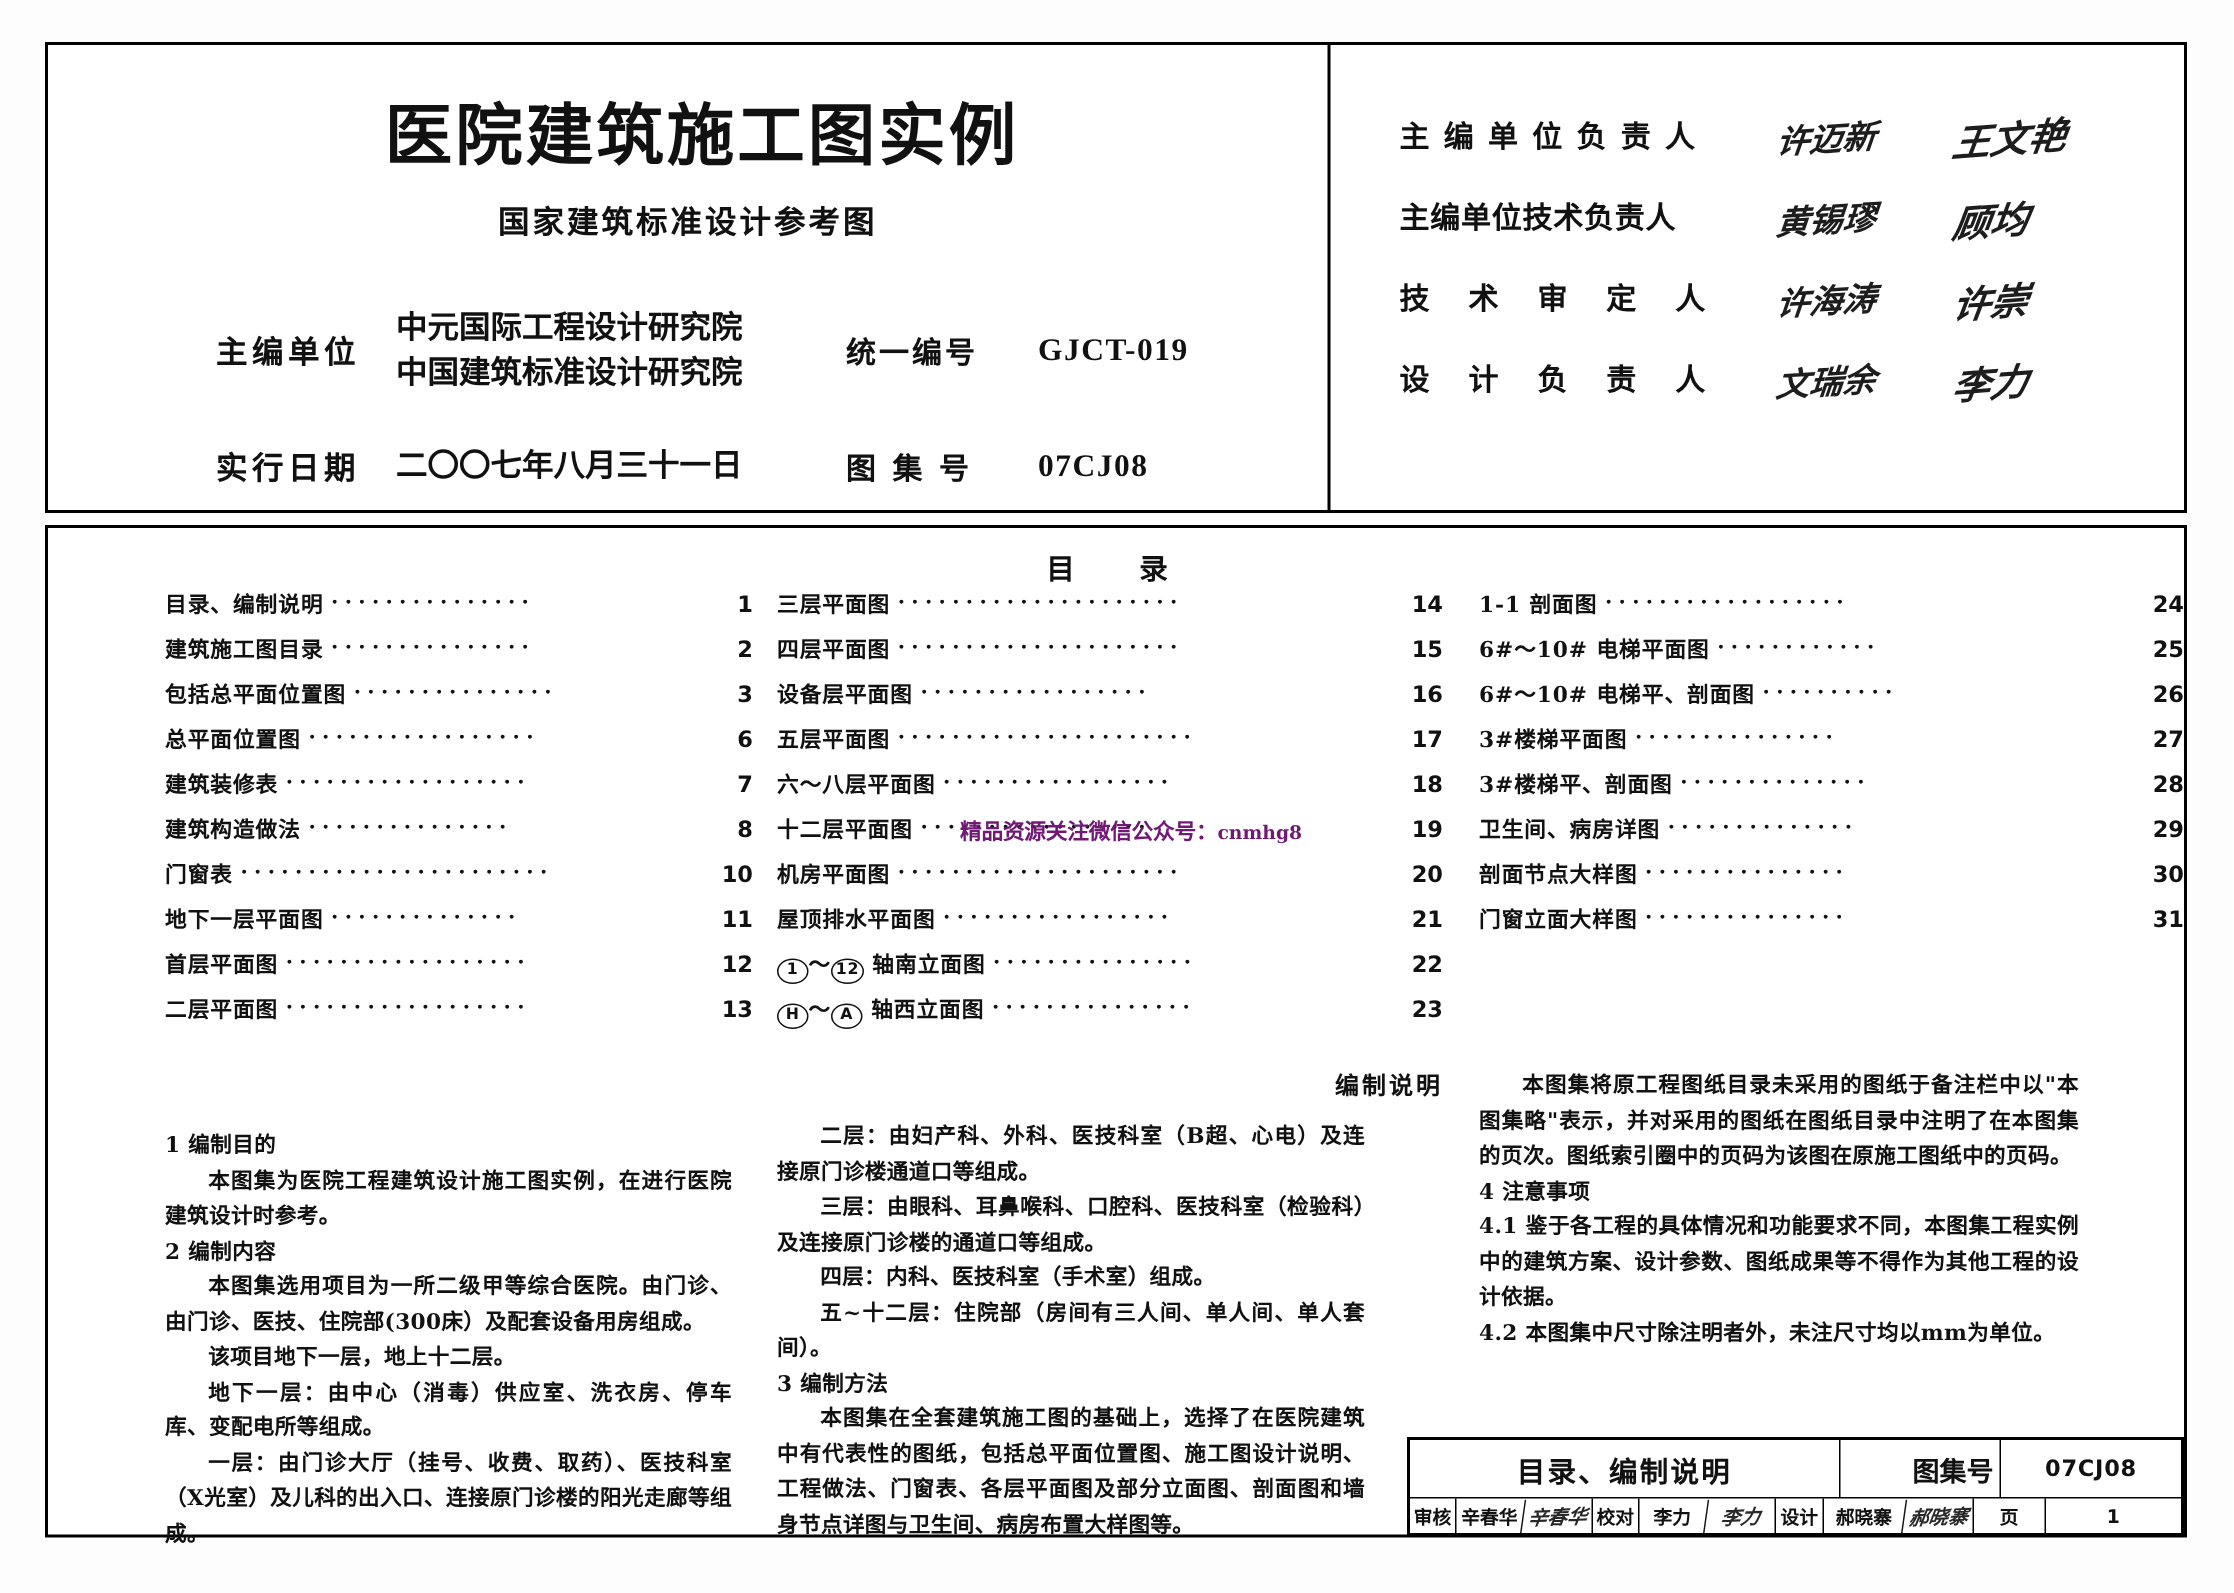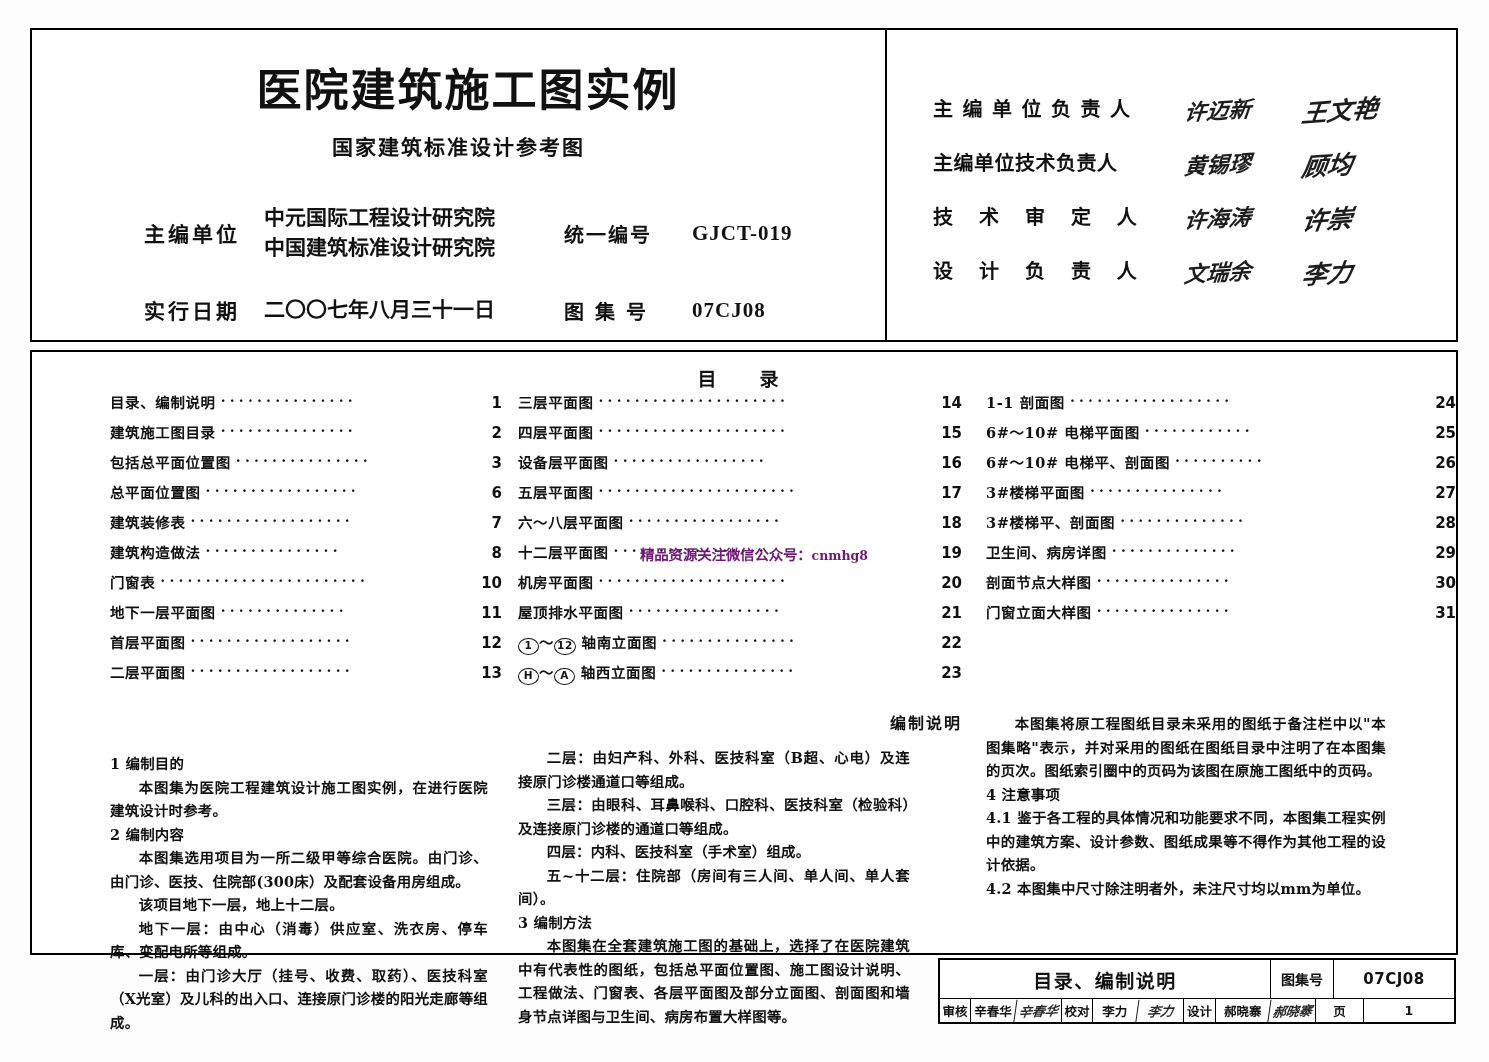--- a/index.html
+++ b/index.html
@@ -50,21 +50,21 @@
     font-size:20px;letter-spacing:2px;font-weight:600;
     font-family:"DejaVu Serif","Liberation Serif",serif;
   }
   .meta-val2{
     flex:0 0 auto;
     font-size:21px;font-weight:600;letter-spacing:1px;
     font-family:"Liberation Serif","DejaVu Serif",serif;
   }
 
   
-  #header-right{position:absolute;left:887px;top:32px;width:602px;height:310px;}
+  #header-right{position:absolute;left:887px;top:14px;width:602px;height:310px;}
   .resp-row{display:flex;align-items:center;height:54px;margin-left:46px;}
   .resp-row:first-child{margin-top:48px;}
   .resp-title{
     width:252px;flex:0 0 auto;
     font-size:20px;font-weight:600;
     font-family:"DejaVu Serif","Liberation Serif",serif;
     white-space:nowrap;
   }
   .resp-title.spread{letter-spacing:9.5px;}
   .resp-title.tight{letter-spacing:0.5px;}
@@ -72,21 +72,21 @@
     flex:0 0 auto;width:118px;text-align:left;
     font-family:"DejaVu Serif","Liberation Serif",serif;
     font-size:22px;color:#0a0a0a;
     font-style:italic;font-weight:700;
     transform:skewX(-9deg) rotate(-3.5deg);
     opacity:.92;
   }
   .sig.s2{font-size:25px;transform:skewX(-12deg) rotate(-4.5deg);}
 
   
-  #body-frame{left:30px;top:350px;width:1428px;height:605px;}
+  #body-frame{left:30px;top:350px;width:1428px;height:675px;}
 
   #toc-heading{
     position:absolute;left:0;right:0;top:12px;text-align:center;
     font-family:"DejaVu Sans","Liberation Sans",sans-serif;
     font-weight:bold;font-size:19px;letter-spacing:12px;
   }
 
   .cols{position:absolute;left:0;top:44px;width:1424px;display:flex;}
   .col{box-sizing:border-box;}
   .col-1{width:470px;padding-left:78px;}
@@ -155,21 +155,21 @@
   .tb-bot{display:flex;height:24px;}
   .tb-name{
     flex:1 1 auto;display:flex;align-items:center;justify-content:center;
     font-family:"DejaVu Sans","Liberation Sans",sans-serif;
     font-weight:bold;font-size:19px;letter-spacing:1.5px;
   }
   .tb-key{
     flex:0 0 auto;width:62px;border-left:1.5px solid #000;
     display:flex;align-items:center;justify-content:center;
     font-family:"DejaVu Sans","Liberation Sans",sans-serif;
-    font-weight:bold;font-size:14px;
+    font-weight:bold;font-size:18px;padding-left:44px;
   }
   .tb-val{
     flex:0 0 auto;width:120px;border-left:1.5px solid #000;
     display:flex;align-items:center;justify-content:center;
     font-family:"DejaVu Sans","Liberation Sans",sans-serif;
     font-weight:bold;font-size:15px;letter-spacing:.5px;
   }
   .tb-cell{
     display:flex;align-items:center;justify-content:center;
     font-family:"DejaVu Sans","Liberation Sans",sans-serif;

